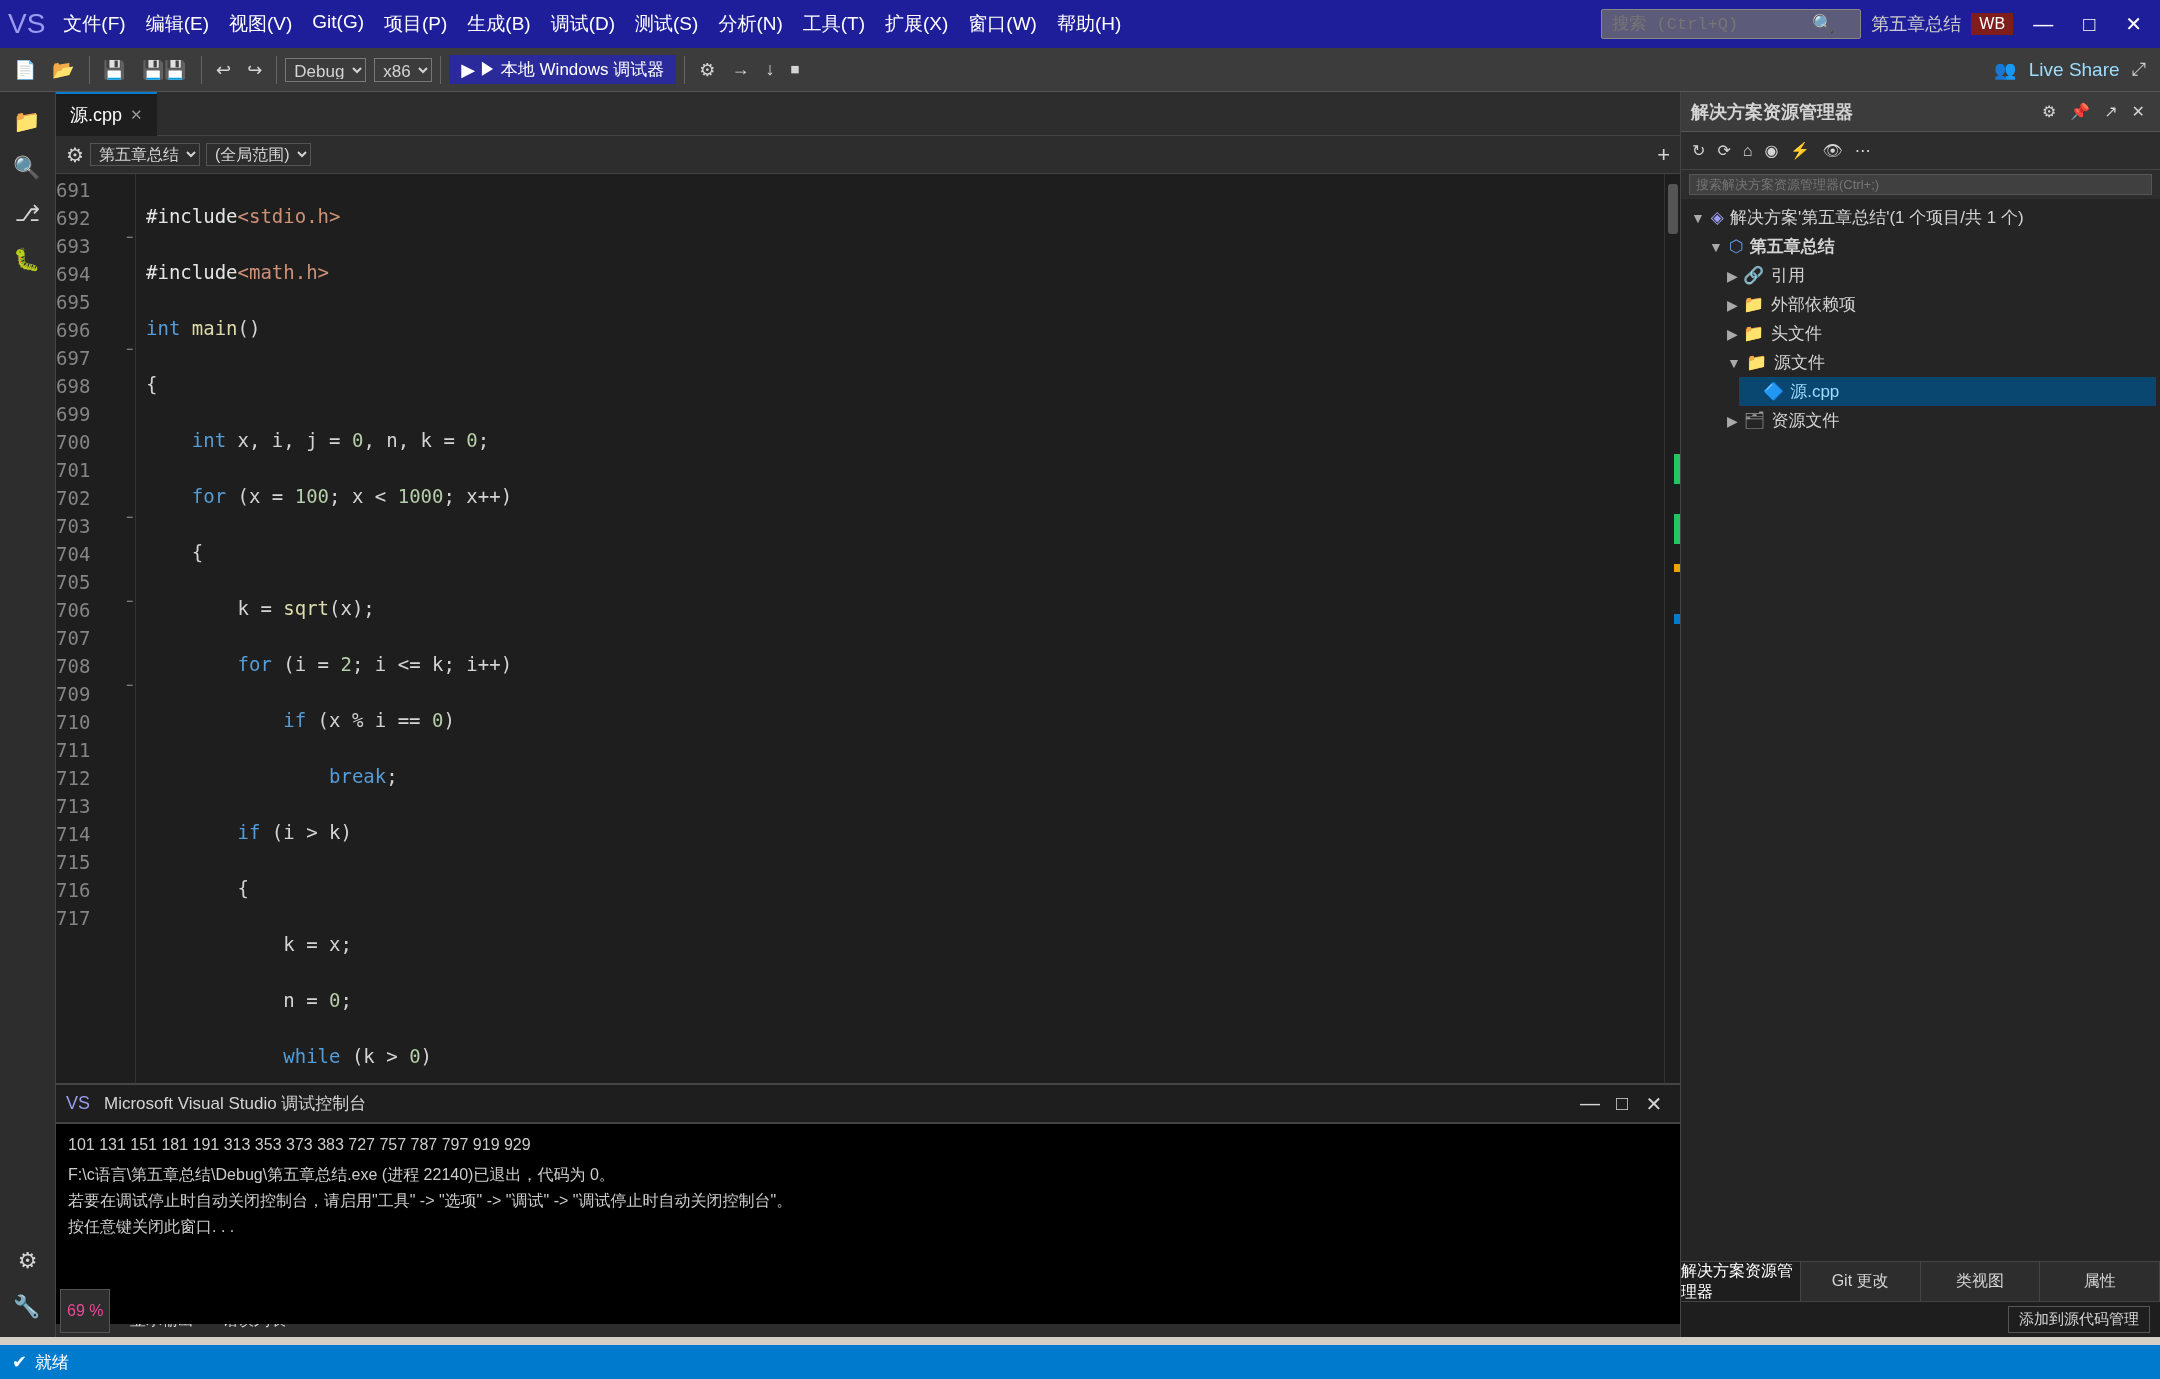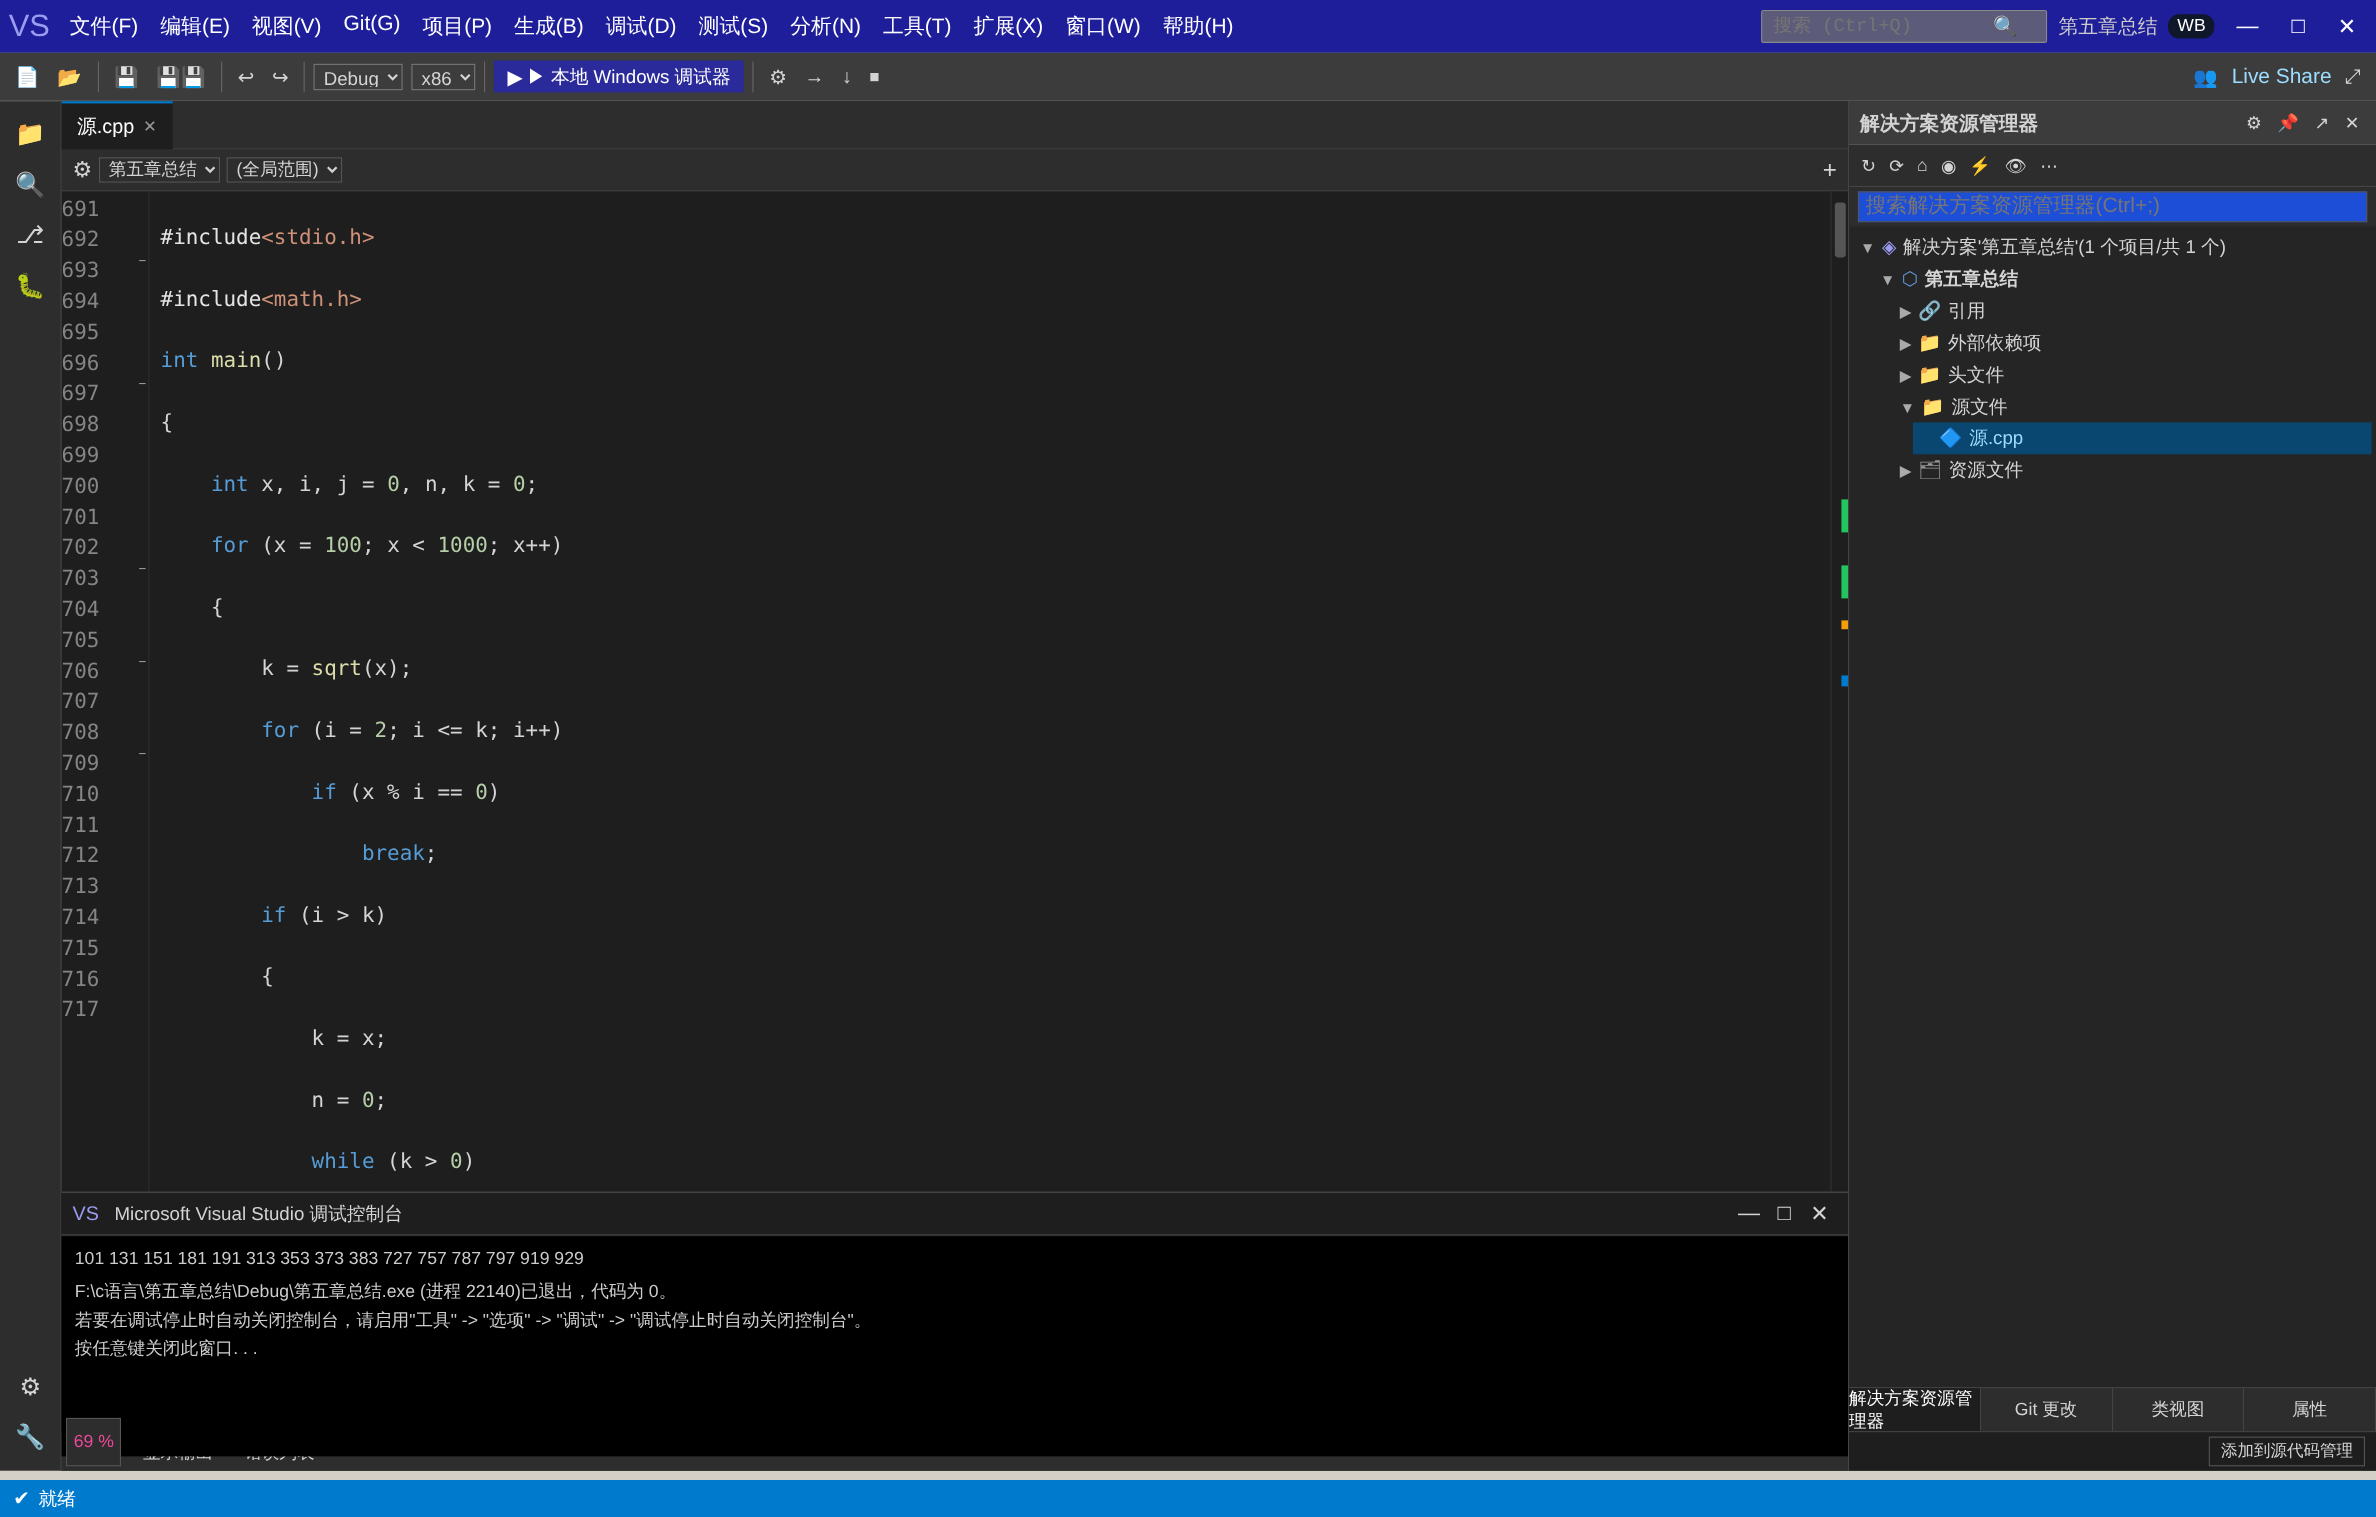--- a/index.html
+++ b/index.html
@@ -81,21 +81,21 @@
     }
     .solution-header {
       display: flex; align-items: center; background: #3c3c3c; height: 40px; padding: 0 10px;
       color: #d4d4d4; font-size: 18px; font-weight: bold; border-bottom: 1px solid #555; justify-content: space-between;
     }
     .solution-toolbar {
       display: flex; align-items: center; background: #2d2d2d; height: 38px; padding: 0 6px; gap: 2px;
       border-bottom: 1px solid #444;
     }
     .sol-btn { background: transparent; border: none; color: #d4d4d4; font-size: 16px; padding: 2px 5px; cursor: pointer; }
-    .sol-search { background: #1d4ed8; border: 1px solid #555; color: #d4d4d4; font-size: 19px; padding: 2px 6px; width: 220px; }
+    .sol-search { background: #404040; border: 1px solid #555; color: #d4d4d4; font-size: 13px; padding: 2px 6px; width: 220px; }
     .solution-tree { flex: 1; overflow: auto; padding: 4px; }
     .tree-item { display: flex; align-items: center; padding: 3px 6px; font-size: 17px; color: #d4d4d4; cursor: pointer; gap: 6px; }
     .tree-item.selected { background: #094771; }
     .tree-indent { margin-left: 18px; }
     .tree-indent2 { margin-left: 36px; }
     .tree-indent3 { margin-left: 54px; }
     .chevron { color: #aaa; font-size: 14px; }
     .folder-icon { color: #e8bf6a; }
     .sol-tabs {
       display: flex; border-top: 1px solid #444; background: #2d2d2d; height: 40px;
@@ -137,21 +137,21 @@
     <span class="menu-item">扩展(X)</span>
     <span class="menu-item">窗口(W)</span>
     <span class="menu-item">帮助(H)</span>
   </div>
   <div style="margin-left:auto;display:flex;align-items:center;gap:10px;">
     <div style="display:flex;align-items:center;background:#5c5c7a;border:1px solid #888;padding:2px 10px;width:260px;height:30px;border-radius:2px;">
       <input style="background: transparent; border: none; color: rgb(212, 212, 212); font-size: 17px; outline: none; width: 200px; font-family: Liberation Mono, monospace;" placeholder="搜索 (Ctrl+Q)">
       <span style="color:#ccc;font-size:18px;">🔍</span>
     </div>
     <span style="font-size:18px;color:#ccc;">第五章总结</span>
-    <span style="background:#0f172a;color:white;font-size:16px;padding:2px 8px;border-radius:10px;">WB</span>
+    <span style="background:#7f1d1d;color:white;font-size:16px;padding:2px 8px;border-radius:0;">WB</span>
     <button style="background:transparent;border:none;color:white;font-size:20px;cursor:pointer;padding:0 10px;">—</button>
     <button style="background:transparent;border:none;color:white;font-size:20px;cursor:pointer;padding:0 10px;">□</button>
     <button style="background:transparent;border:none;color:white;font-size:20px;cursor:pointer;padding:0 10px;">✕</button>
   </div>
 </div>
 
 <div class="toolbar">
 
   <button class="toolbar-btn">📄</button>
   <button class="toolbar-btn">📂</button>

